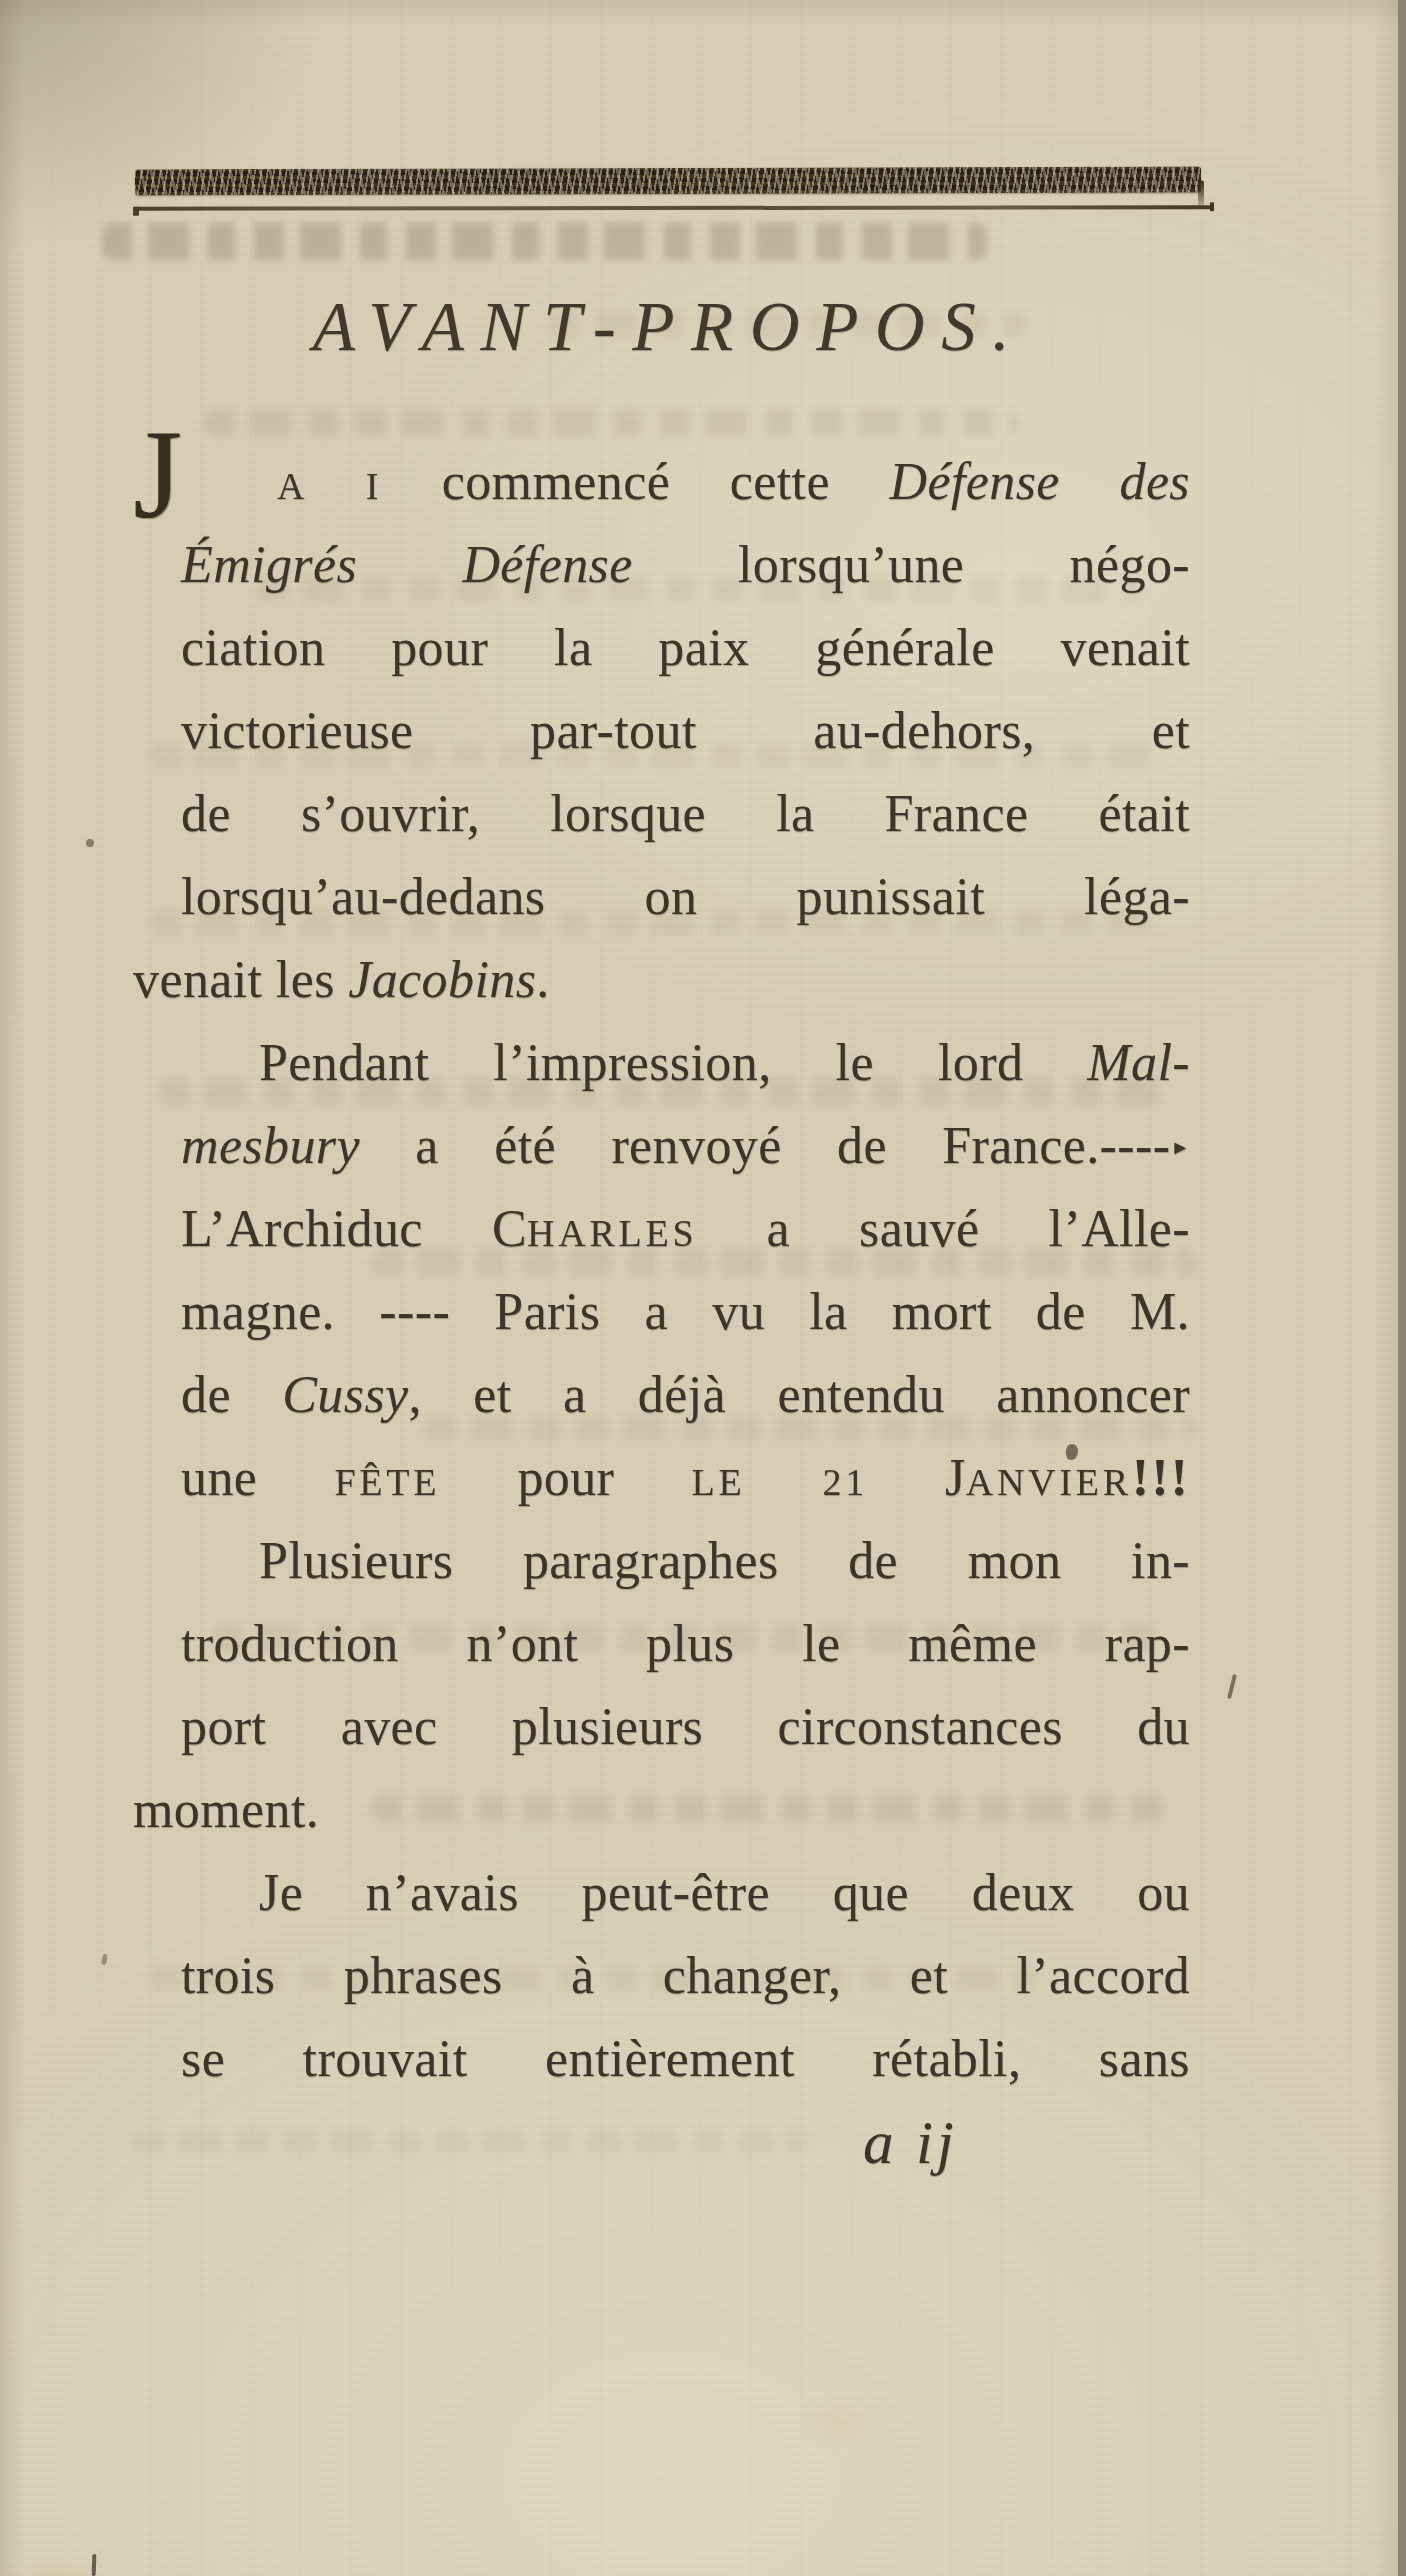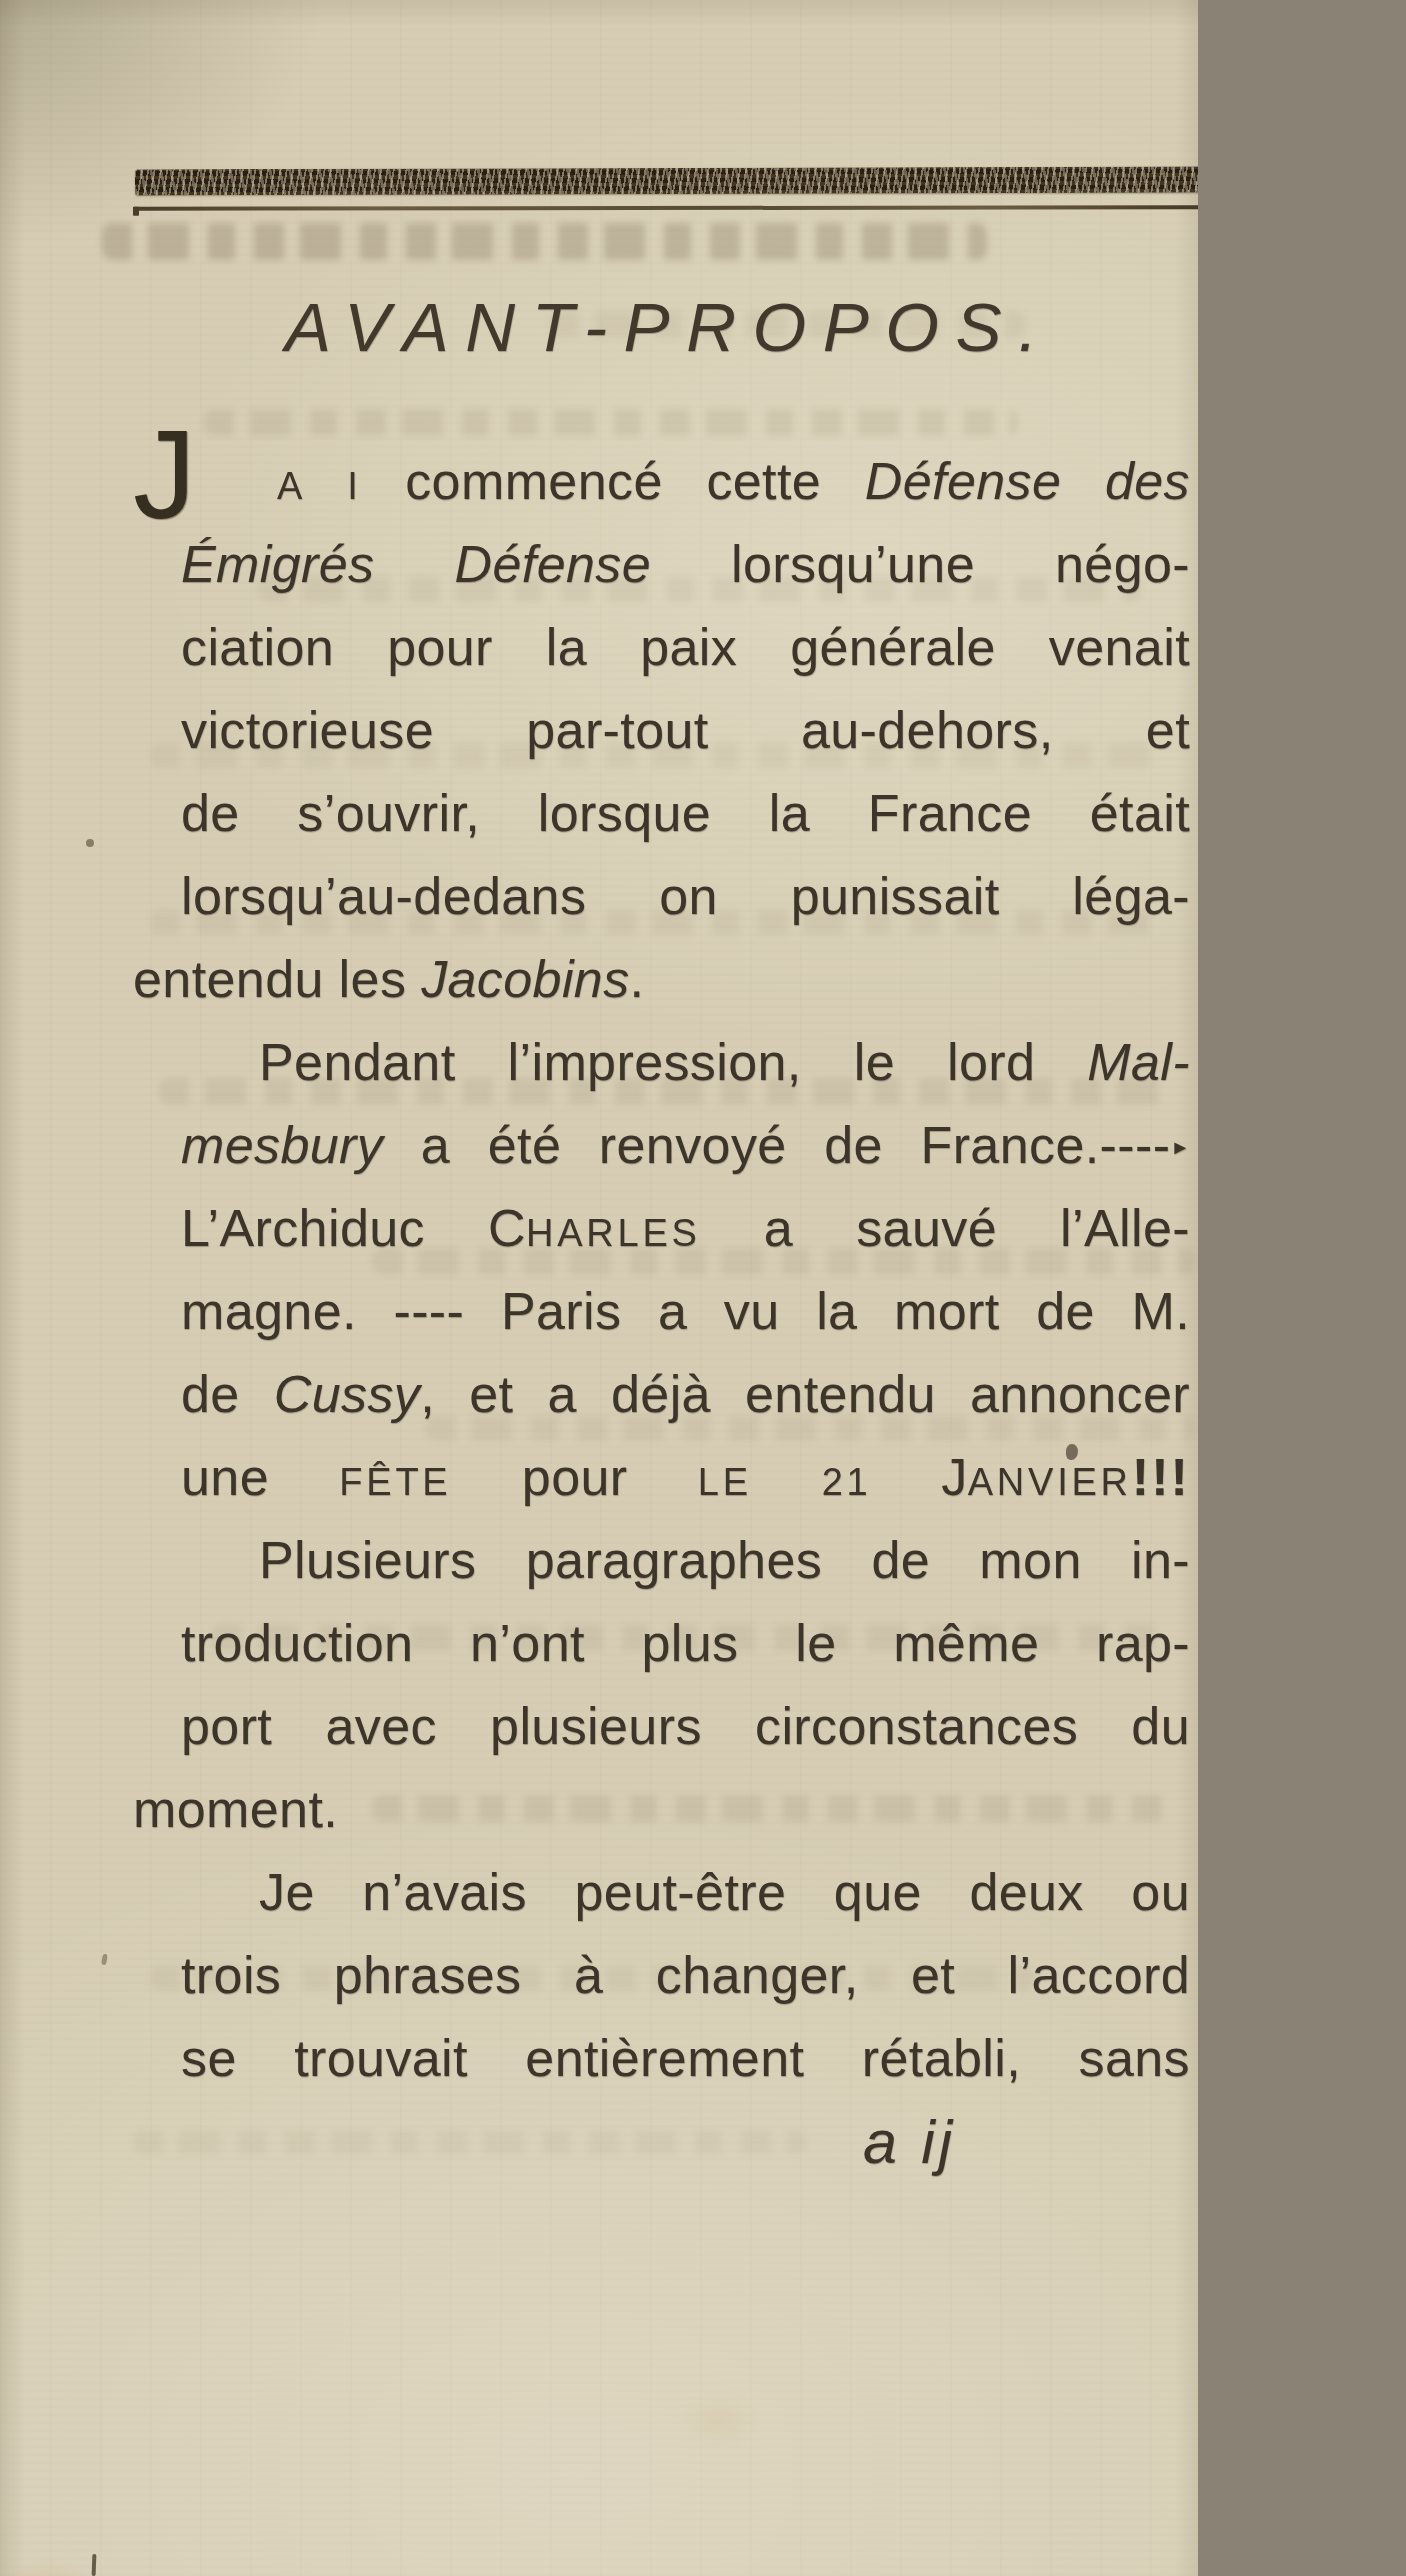--- a/index.html
+++ b/index.html
@@ -1,32 +1,32 @@
 <!DOCTYPE html>
 <html style="font-size:14px"><head>
 <meta charset="utf-8">
 <style>
   html,body{margin:0;padding:0;background:#8a8274;}
   .page{
     position:relative;
-    width:1198px;height:2576px;
+    width:1398px;height:2576px;
     overflow:hidden;
     background-color:#d6cdb4;
     background-image:
       radial-gradient(460px 354px at 0% 0%, rgba(104,94,73,0.30), transparent 70%),
       radial-gradient(1106px 752px at 72% 22%, rgba(255,250,232,0.22), transparent 65%),
       radial-gradient(1327px 973px at 48% 96%, rgba(255,252,240,0.20), transparent 70%),
       radial-gradient(84px 62px at 4% 101%, rgba(185,160,105,0.28), transparent 70%),
       radial-gradient(62px 44px at 60% 94%, rgba(185,160,105,0.16), transparent 70%),
       linear-gradient(90deg, rgba(118,106,82,0.20), transparent 25px),
       linear-gradient(270deg, rgba(118,106,82,0.14), transparent 23px),
       linear-gradient(180deg, rgba(118,106,82,0.16), transparent 26.5px),
       repeating-linear-gradient(90deg, rgba(90,78,58,0.022) 0 1.8px, transparent 1.8px 50px),
       repeating-linear-gradient(0deg, rgba(120,108,84,0.02) 0 2.7px, transparent 2.7px 8px);
-    font-family:Liberation Sans, sans-serif;
+    font-family:Liberation Serif, serif;
     color:#3d342a;
   }
   
   .headband{
     position:absolute;left:135px;top:168px;width:1066px;height:26px;
     background:
       repeating-linear-gradient(100deg, rgba(214,205,182,0.50) 0 1.8px, transparent 1.8px 6.2px),
       repeating-linear-gradient(78deg, rgba(214,205,182,0.38) 0 2.7px, transparent 2.7px 9.7px),
       repeating-linear-gradient(0deg, rgba(78,62,38,0.65) 0 3.5px, rgba(40,31,18,0.9) 3.5px 8px),
       #2f2517;
@@ -115,21 +115,21 @@
   <div class="title">AVANT-PROPOS.</div>
 
   <div class="dropcap">J</div>
   <div class="body-text">
       <div class="line first jfull"><span class="sc">A I</span><span class="n"> commencé cette </span><span class="it">Défense des</span></div>
       <div class="line jfull"><span class="it">Émigrés Défense</span><span class="n"> lorsqu’une négo-</span></div>
       <div class="line jfull"><span class="n">ciation pour la paix générale venait</span></div>
       <div class="line jfull"><span class="n">victorieuse par-tout au-dehors, et</span></div>
       <div class="line jfull"><span class="n">de s’ouvrir, lorsque la France était</span></div>
       <div class="line jfull"><span class="n">lorsqu’au-dedans on punissait léga-</span></div>
-      <div class="line"><span class="n">entendu les </span><span class="it">Jacobins</span><span class="n">.</span></div>
+      <div class="line"><span class="n">venait les </span><span class="it">Jacobins</span><span class="n">.</span></div>
       <div class="line ind jfull"><span class="n">Pendant l’impression, le lord </span><span class="it">Mal-</span></div>
       <div class="line jfull"><span class="it">mesbury</span><span class="n"> a été renvoyé de France.</span><span class="n">----</span><span class="arrow">►</span></div>
       <div class="line jfull"><span class="n">L’Archiduc C</span><span class="sc">HARLES</span><span class="n"> a sauvé l’Alle-</span></div>
       <div class="line jfull"><span class="n">magne. ---- Paris a vu la mort de M.</span></div>
       <div class="line jfull"><span class="n">de </span><span class="it">Cussy</span><span class="n">, et a déjà entendu annoncer</span></div>
       <div class="line jfull"><span class="n">une </span><span class="sc">FÊTE</span><span class="n"> pour </span><span class="sc">LE 21 </span><span class="n">J</span><span class="sc">ANVIER</span><span class="bang">!!!</span></div>
       <div class="line ind jfull"><span class="n">Plusieurs paragraphes de mon in-</span></div>
       <div class="line jfull"><span class="n">troduction n’ont plus le même rap-</span></div>
       <div class="line jfull"><span class="n">port avec plusieurs circonstances du</span></div>
       <div class="line"><span class="n">moment.</span></div>

